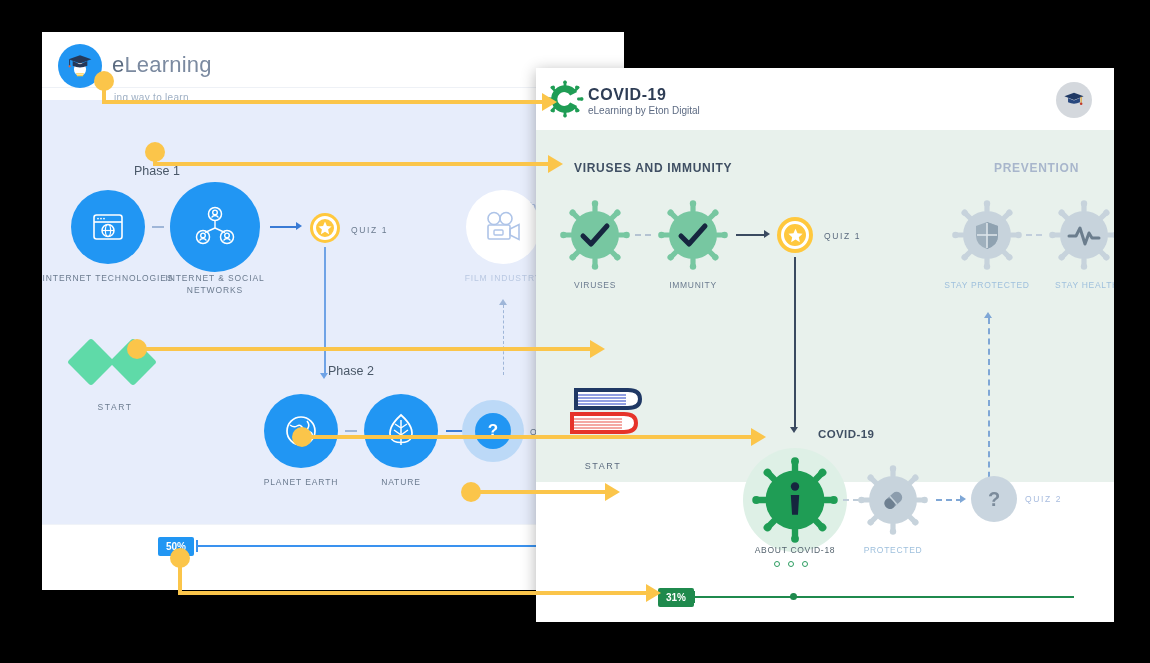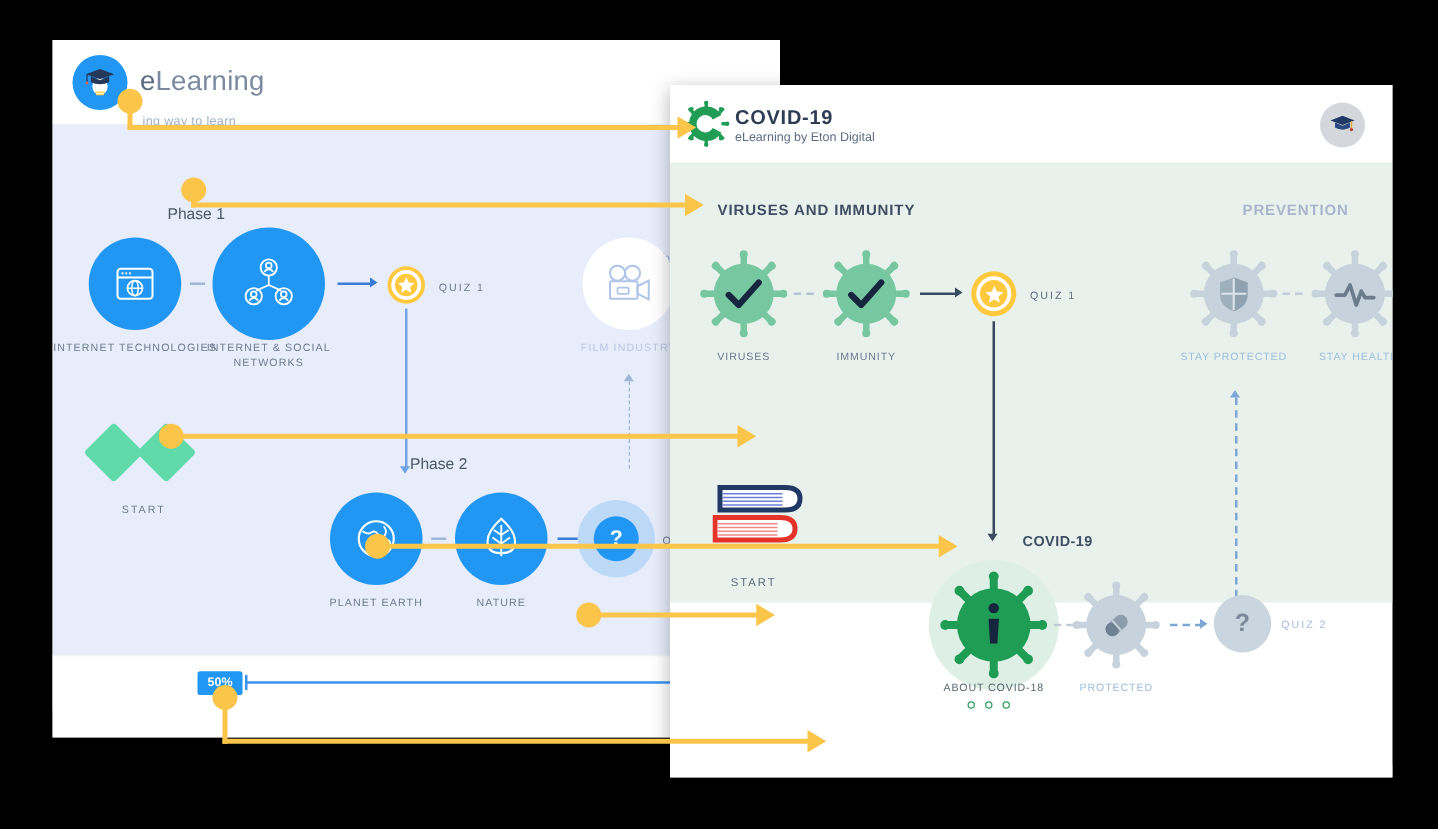--- a/index.html
+++ b/index.html
@@ -22,21 +22,21 @@
   #win1 {
     position: absolute;
     left: 42px; top: 32px;
     width: 582px; height: 558px;
     background: #ffffff;
     box-shadow: 0 2px 10px rgba(0,0,0,0.35);
     overflow: hidden;
   }
   #win1-header {
     position: absolute; left: 0; top: 0;
-    width: 100%; height: 68px;
+    width: 100%; height: 56px;
     background: #ffffff;
     border-bottom: 1px solid #eef1f6;
   }
   .logo-circle {
     position: absolute; left: 16px; top: 12px;
     width: 44px; height: 44px; border-radius: 50%;
     background: #2196f3;
   }
   .cap {
     position: absolute; left: 9px; top: 8px;
@@ -698,20 +698,26 @@
 
       <div class="bdash-arrow-line" style="left:400px; top:369px;"></div>
       <div class="bdash-arrow-head" style="left:424px; top:365px;"></div>
 
       <div class="node" style="left:435px; top:346px; width:46px; height:46px; background:#c9d5df;">
         <span style="color:#7b8b9b; font-size:20px; font-weight:bold;">?</span>
       </div>
       <div class="qtext dim" style="left:489px; top:364px;">QUIZ 2</div>
     </div>
 
+    <div id="win2-progressbar">
+      <div class="pbadge" id="win2-badge">31%</div>
+      <div class="pcap" id="win2-cap"></div>
+      <div class="ptrack" id="win2-track"></div>
+      <div class="pdot" style="left:254px; top:15px;"></div>
+    </div>
     <div id="win2-footer"></div>
   </div>
 
   <div id="annotations">
 
     <div class="an-dot" style="left:94px; top:71px;"></div>
     <div class="an-line" style="left:102px; top:81px; width:4px; height:23px;"></div>
     <div class="an-line" style="left:102px; top:100px; width:444px; height:4px;"></div>
     <div class="an-head" style="left:542px; top:93px;"></div>
 

